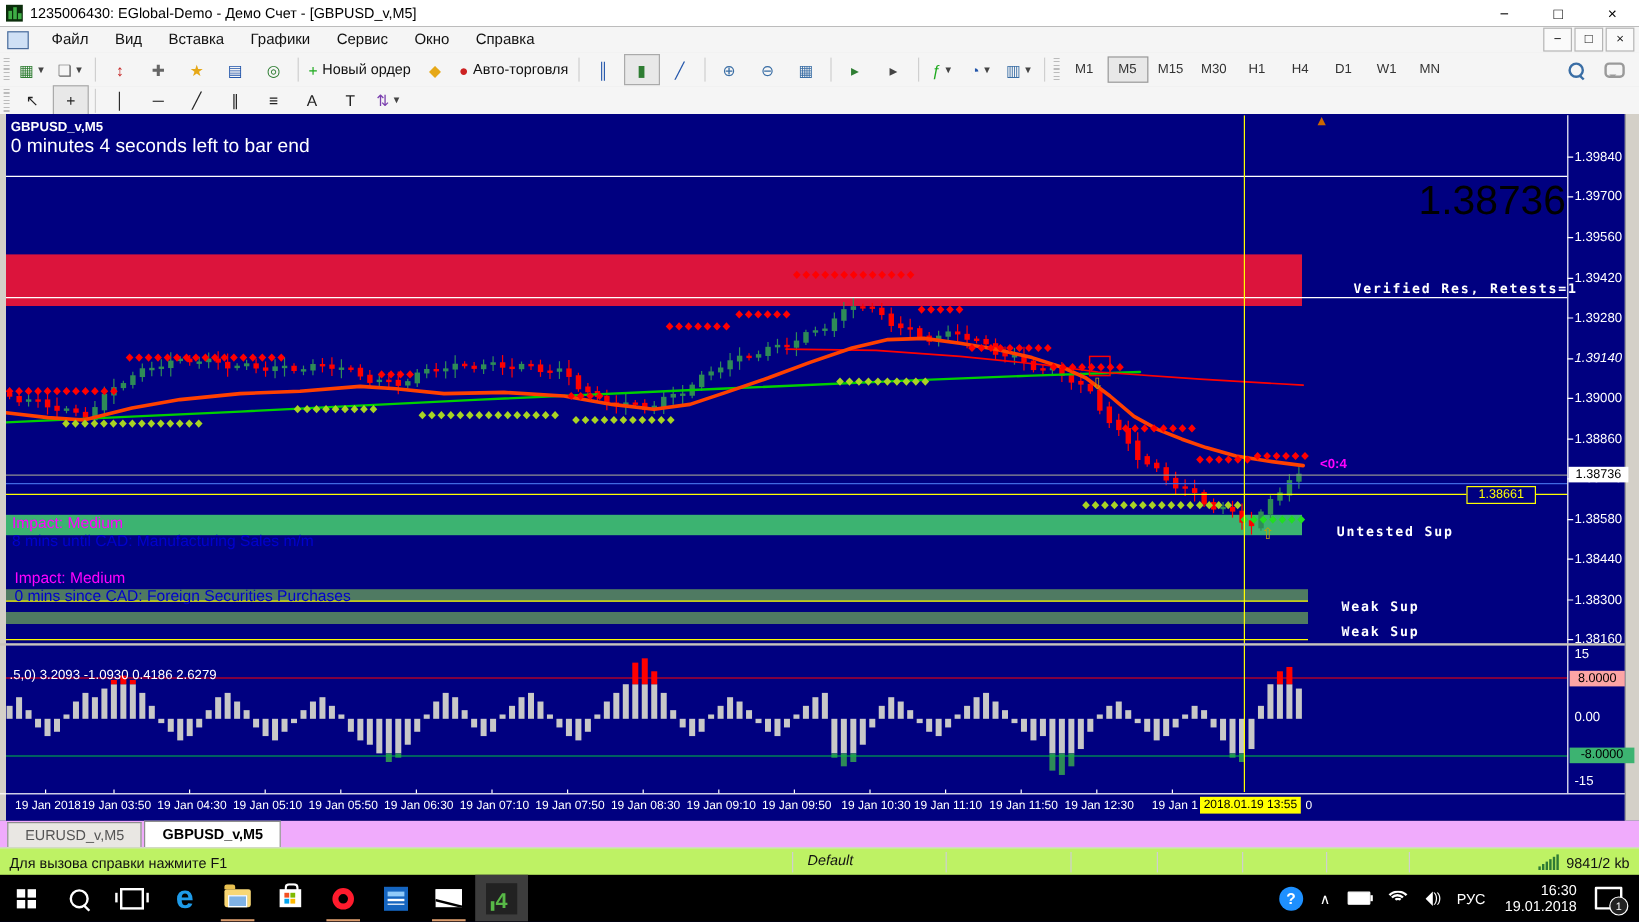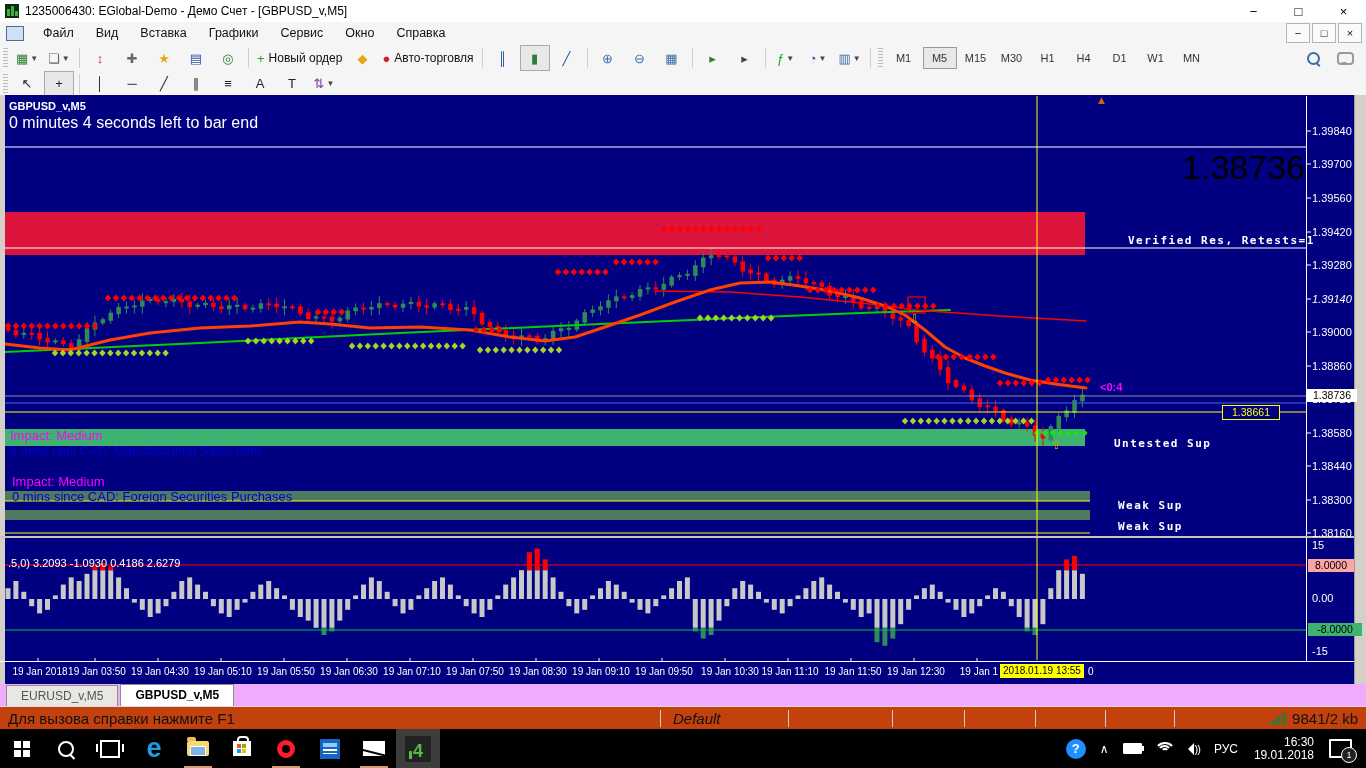--- a/index.html
+++ b/index.html
@@ -54,22 +54,22 @@
         color:#fff;font-size:11px;white-space:nowrap;}
   .pricelabel{color:#fff;font-size:11px;}
   .timelabel{color:#fff;font-size:10px;white-space:nowrap;}
   .valbox{font-size:10.5px;line-height:13px;text-align:center;}
   
   #tabbar{left:0;top:684px;width:1366px;height:22px;background:#f0abfc;display:flex;
           align-items:flex-end;padding-left:6px;box-sizing:border-box;}
   .tab{height:20px;line-height:20px;padding:0 14px;font-size:12px;border:1px solid #8e8e8e;
        border-bottom:none;background:#e9e7e3;color:#555;margin-right:2px;}
   .tab.active{background:#ffffff;color:#000;font-weight:700;height:21px;}
-  #statusbar{left:0;top:706px;width:1366px;height:23px;background:#c2410c;display:flex;
-             align-items:center;font-size:15px;color:#111;border-top:1px solid #dcdcdc;}
+  #statusbar{left:0;top:706px;width:1366px;height:23px;background:#bef264;display:flex;
+             align-items:center;font-size:12px;color:#111;border-top:1px solid #dcdcdc;}
   .scell{height:17px;border-left:1px solid #cfcfcf;font-style:italic;}
   #traffic{margin-left:auto;display:flex;align-items:center;margin-right:8px;}
   #traffic-bars{display:flex;align-items:flex-end;height:13px;margin-right:5px;}
   #traffic-bars span{width:2px;margin-right:1px;background:#2d7a35;}
   
   #taskbar{left:0;top:729px;width:1366px;height:39px;background:#000;display:flex;align-items:center;}
   .tk{width:44px;height:39px;display:flex;align-items:center;justify-content:center;position:relative;}
   .tk.running:after{content:"";position:absolute;bottom:0;left:8px;right:8px;height:2px;background:#d89a6a;}
   .tk.active{background:#3d3d3d;}
   .startgrid{width:16px;height:16px;display:grid;grid-template-columns:7px 7px;grid-template-rows:7px 7px;gap:2px;}

